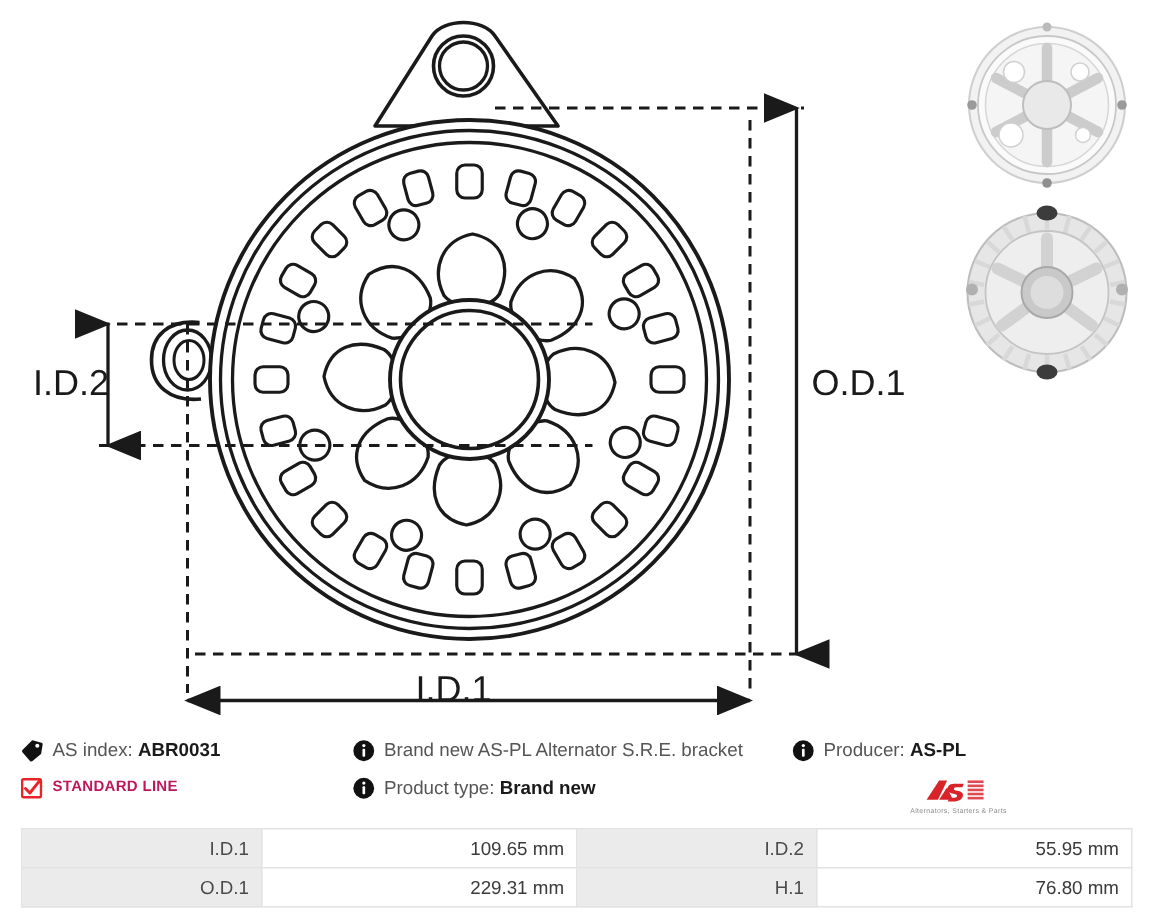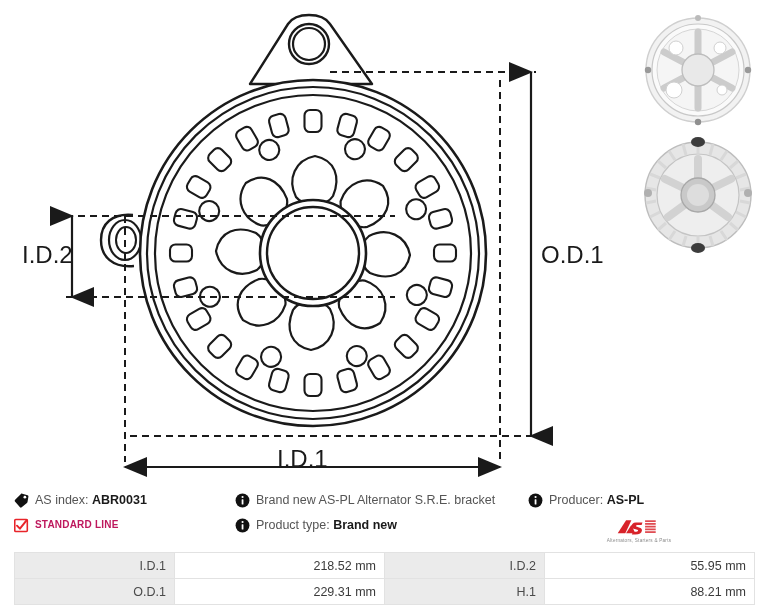--- a/index.html
+++ b/index.html
@@ -420,26 +420,26 @@
   <table id="spec-table">
     <colgroup>
       <col class="c-lbl">
         <col class="c-val">
         <col class="c-lbl">
         <col class="c-val">
     </colgroup>
     <tbody>
       <tr>
         <td class="lbl">I.D.1</td>
-        <td class="val">218.52 mm</td>
+        <td class="val">109.65 mm</td>
         <td class="lbl">I.D.2</td>
         <td class="val">55.95 mm</td>
       </tr>
       <tr>
         <td class="lbl">O.D.1</td>
         <td class="val">229.31 mm</td>
         <td class="lbl">H.1</td>
-        <td class="val">88.21 mm</td>
+        <td class="val">76.80 mm</td>
       </tr>
     </tbody>
   </table>
 
 </div>
 
 </body></html>

